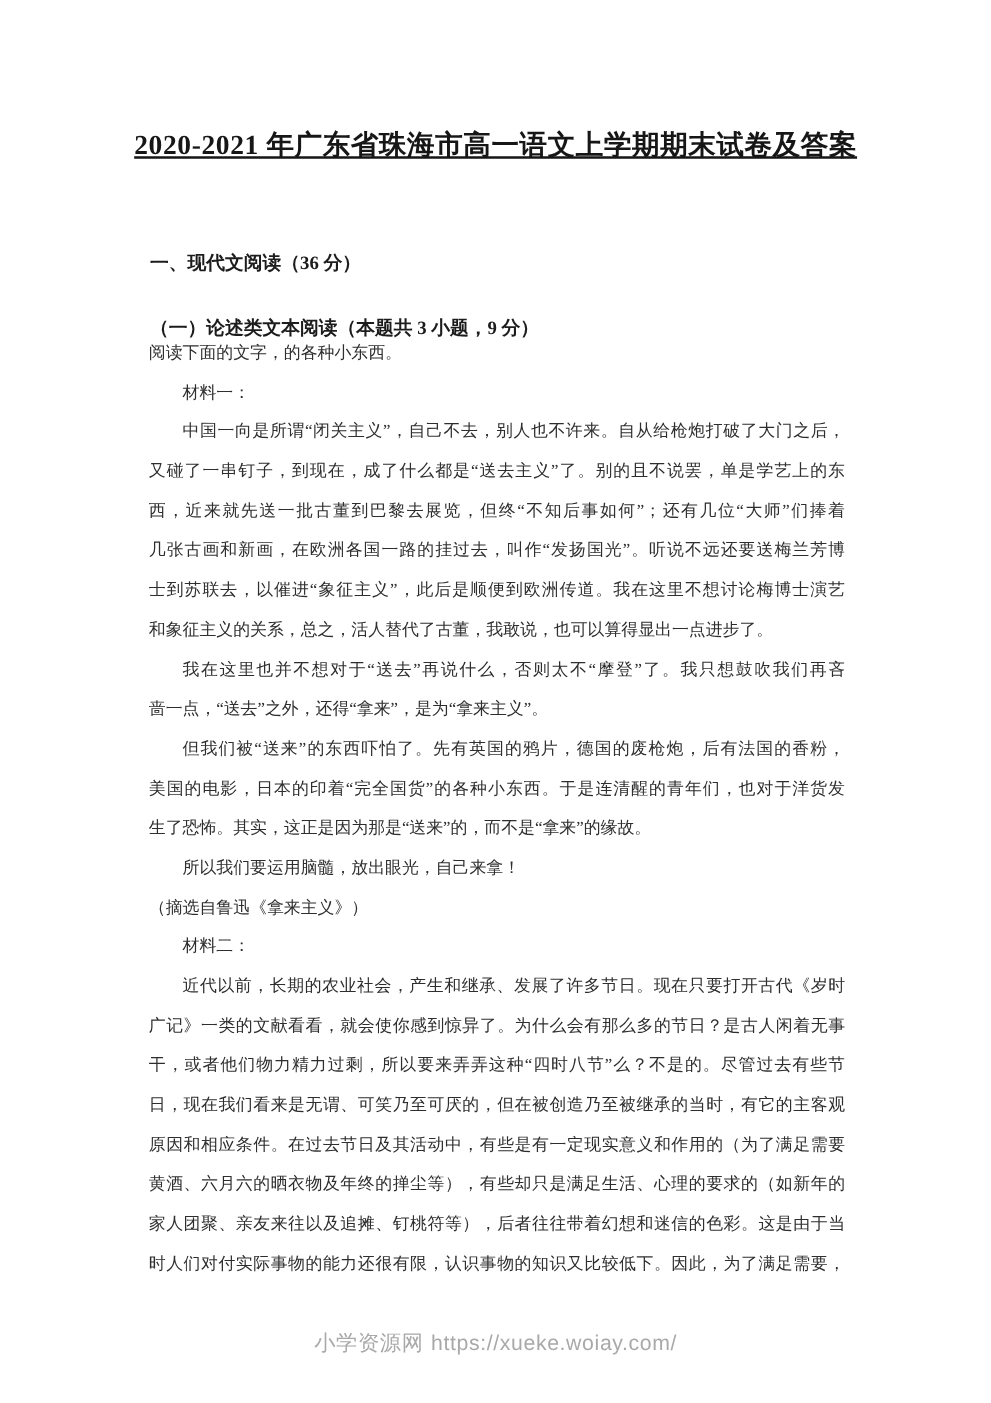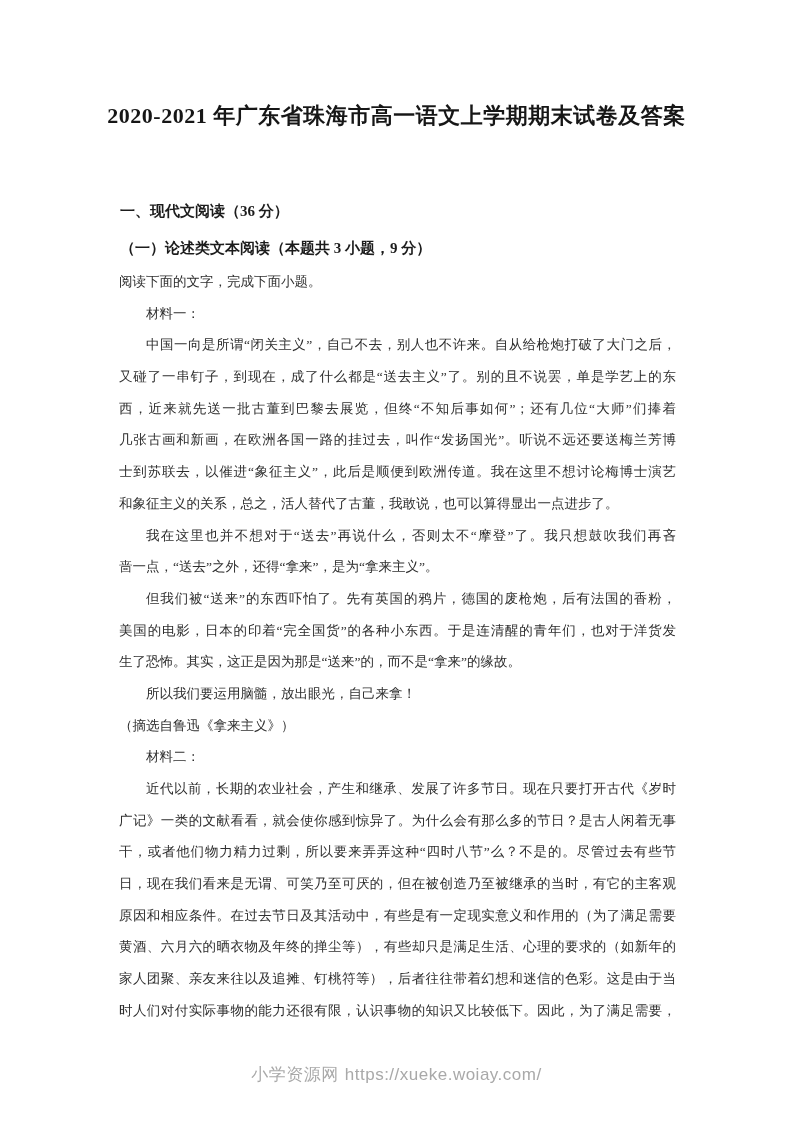--- a/index.html
+++ b/index.html
@@ -21,32 +21,33 @@
     top: 99px;
     left: 0;
     width: 100%;
     margin: 0;
     text-align: center;
     font-size: 22px;
     line-height: 34px;
     font-weight: bold;
     color: #161616;
     letter-spacing: 0.5px;
+    text-decoration: underline;
   }
   .heading {
     position: absolute;
     left: 120px;
     width: 557px;
     font-size: 15px;
     line-height: 22px;
     font-weight: bold;
     color: #1c1c1c;
   }
   .heading.h-section { top: 200px; }
-  .heading.h-subsection { top: 237px; }
+  .heading.h-subsection { top: 252px; }
   .body-text {
     position: absolute;
     left: 119px;
     top: 266px;
     width: 557px;
     font-size: 13.5px;
     line-height: 31.7px;
     color: #2e2e2e;
   }
   .ln {
@@ -79,21 +80,21 @@
 <body>
 
 <div class="page">
 
   <h1 class="doc-title">2020-2021 年广东省珠海市高一语文上学期期末试卷及答案</h1>
 
   <div class="heading h-section">一、现代文阅读（36 分）</div>
   <div class="heading h-subsection">（一）论述类文本阅读（本题共 3 小题，9 分）</div>
 
   <div class="body-text">
-    <div class="ln">阅读下面的文字，完成下面小题。</div>
+    <div class="ln">阅读下面的文字，的各种小东西。</div>
     <div class="ln i">材料一：</div>
     <div class="ln i j">中国一向是所谓“闭关主义”，自己不去，别人也不许来。自从给枪炮打破了大门之后，</div>
     <div class="ln j">又碰了一串钉子，到现在，成了什么都是“送去主义”了。别的且不说罢，单是学艺上的东</div>
     <div class="ln j">西，近来就先送一批古董到巴黎去展览，但终“不知后事如何”；还有几位“大师”们捧着</div>
     <div class="ln j">几张古画和新画，在欧洲各国一路的挂过去，叫作“发扬国光”。听说不远还要送梅兰芳博</div>
     <div class="ln j">士到苏联去，以催进“象征主义”，此后是顺便到欧洲传道。我在这里不想讨论梅博士演艺</div>
     <div class="ln">和象征主义的关系，总之，活人替代了古董，我敢说，也可以算得显出一点进步了。</div>
     <div class="ln i j">我在这里也并不想对于“送去”再说什么，否则太不“摩登”了。我只想鼓吹我们再吝</div>
     <div class="ln">啬一点，“送去”之外，还得“拿来”，是为“拿来主义”。</div>
     <div class="ln i j">但我们被“送来”的东西吓怕了。先有英国的鸦片，德国的废枪炮，后有法国的香粉，</div>

